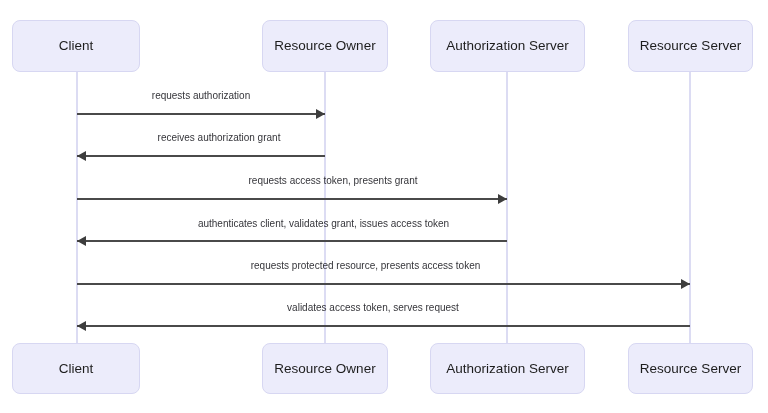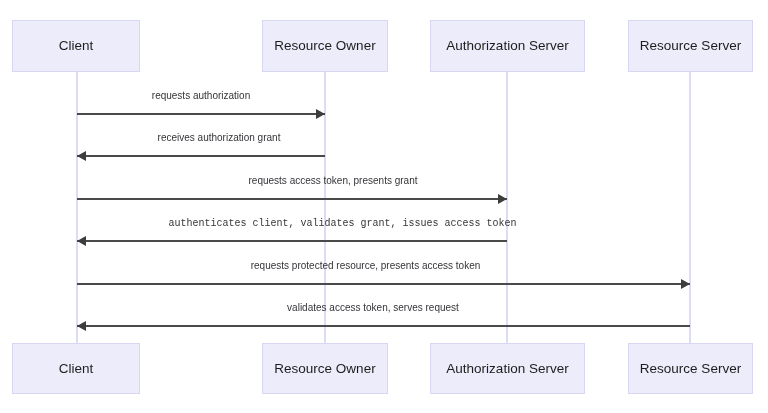--- a/index.html
+++ b/index.html
@@ -15,21 +15,21 @@
     width: 768px;
     height: 413px;
     background: #ffffff;
     overflow: hidden;
   }
   .participant-box {
     position: absolute;
     box-sizing: border-box;
     background: #ececfb;
     border: 1px solid #d7d7f2;
-    border-radius: 0;
+    border-radius: 8px;
     display: flex;
     align-items: center;
     justify-content: center;
     color: #1d1d1d;
     font-size: 13.5px;
     line-height: 1;
     white-space: nowrap;
   }
   .lifeline {
     position: absolute;
@@ -99,20 +99,20 @@
     <div class="msg-head right" style="top: 109px; left: 316px;"></div>
     <div class="msg-label" style="left: 77px; width: 248px; top: 91px;">requests authorization</div>
     <div class="msg-line" style="left: 77px; width: 248px; top: 155px;"></div>
     <div class="msg-head left" style="top: 151px; left: 77px;"></div>
     <div class="msg-label" style="left: 77px; width: 284px; top: 133px;">receives authorization grant</div>
     <div class="msg-line" style="left: 77px; width: 430px; top: 198px;"></div>
     <div class="msg-head right" style="top: 194px; left: 498px;"></div>
     <div class="msg-label" style="left: 77px; width: 512px; top: 176px;">requests access token, presents grant</div>
     <div class="msg-line" style="left: 77px; width: 430px; top: 240px;"></div>
     <div class="msg-head left" style="top: 236px; left: 77px;"></div>
-    <div class="msg-label" style="left: 93px; width: 499px; top: 219px; font-family: Liberation Mono, monospace;">authenticates client, validates grant, issues access token</div>
+    <div class="msg-label" style="left: 74px; width: 499px; top: 219px;">authenticates client, validates grant, issues access token</div>
     <div class="msg-line" style="left: 77px; width: 613px; top: 283px;"></div>
     <div class="msg-head right" style="top: 279px; left: 681px;"></div>
     <div class="msg-label" style="left: 61px; width: 609px; top: 261px;">requests protected resource, presents access token</div>
     <div class="msg-line" style="left: 77px; width: 613px; top: 325px;"></div>
     <div class="msg-head left" style="top: 321px; left: 77px;"></div>
     <div class="msg-label" style="left: 77px; width: 546px; top: 303px; margin-left: 23px;">validates access token, serves request</div>
   </div>
 
 </body></html>

